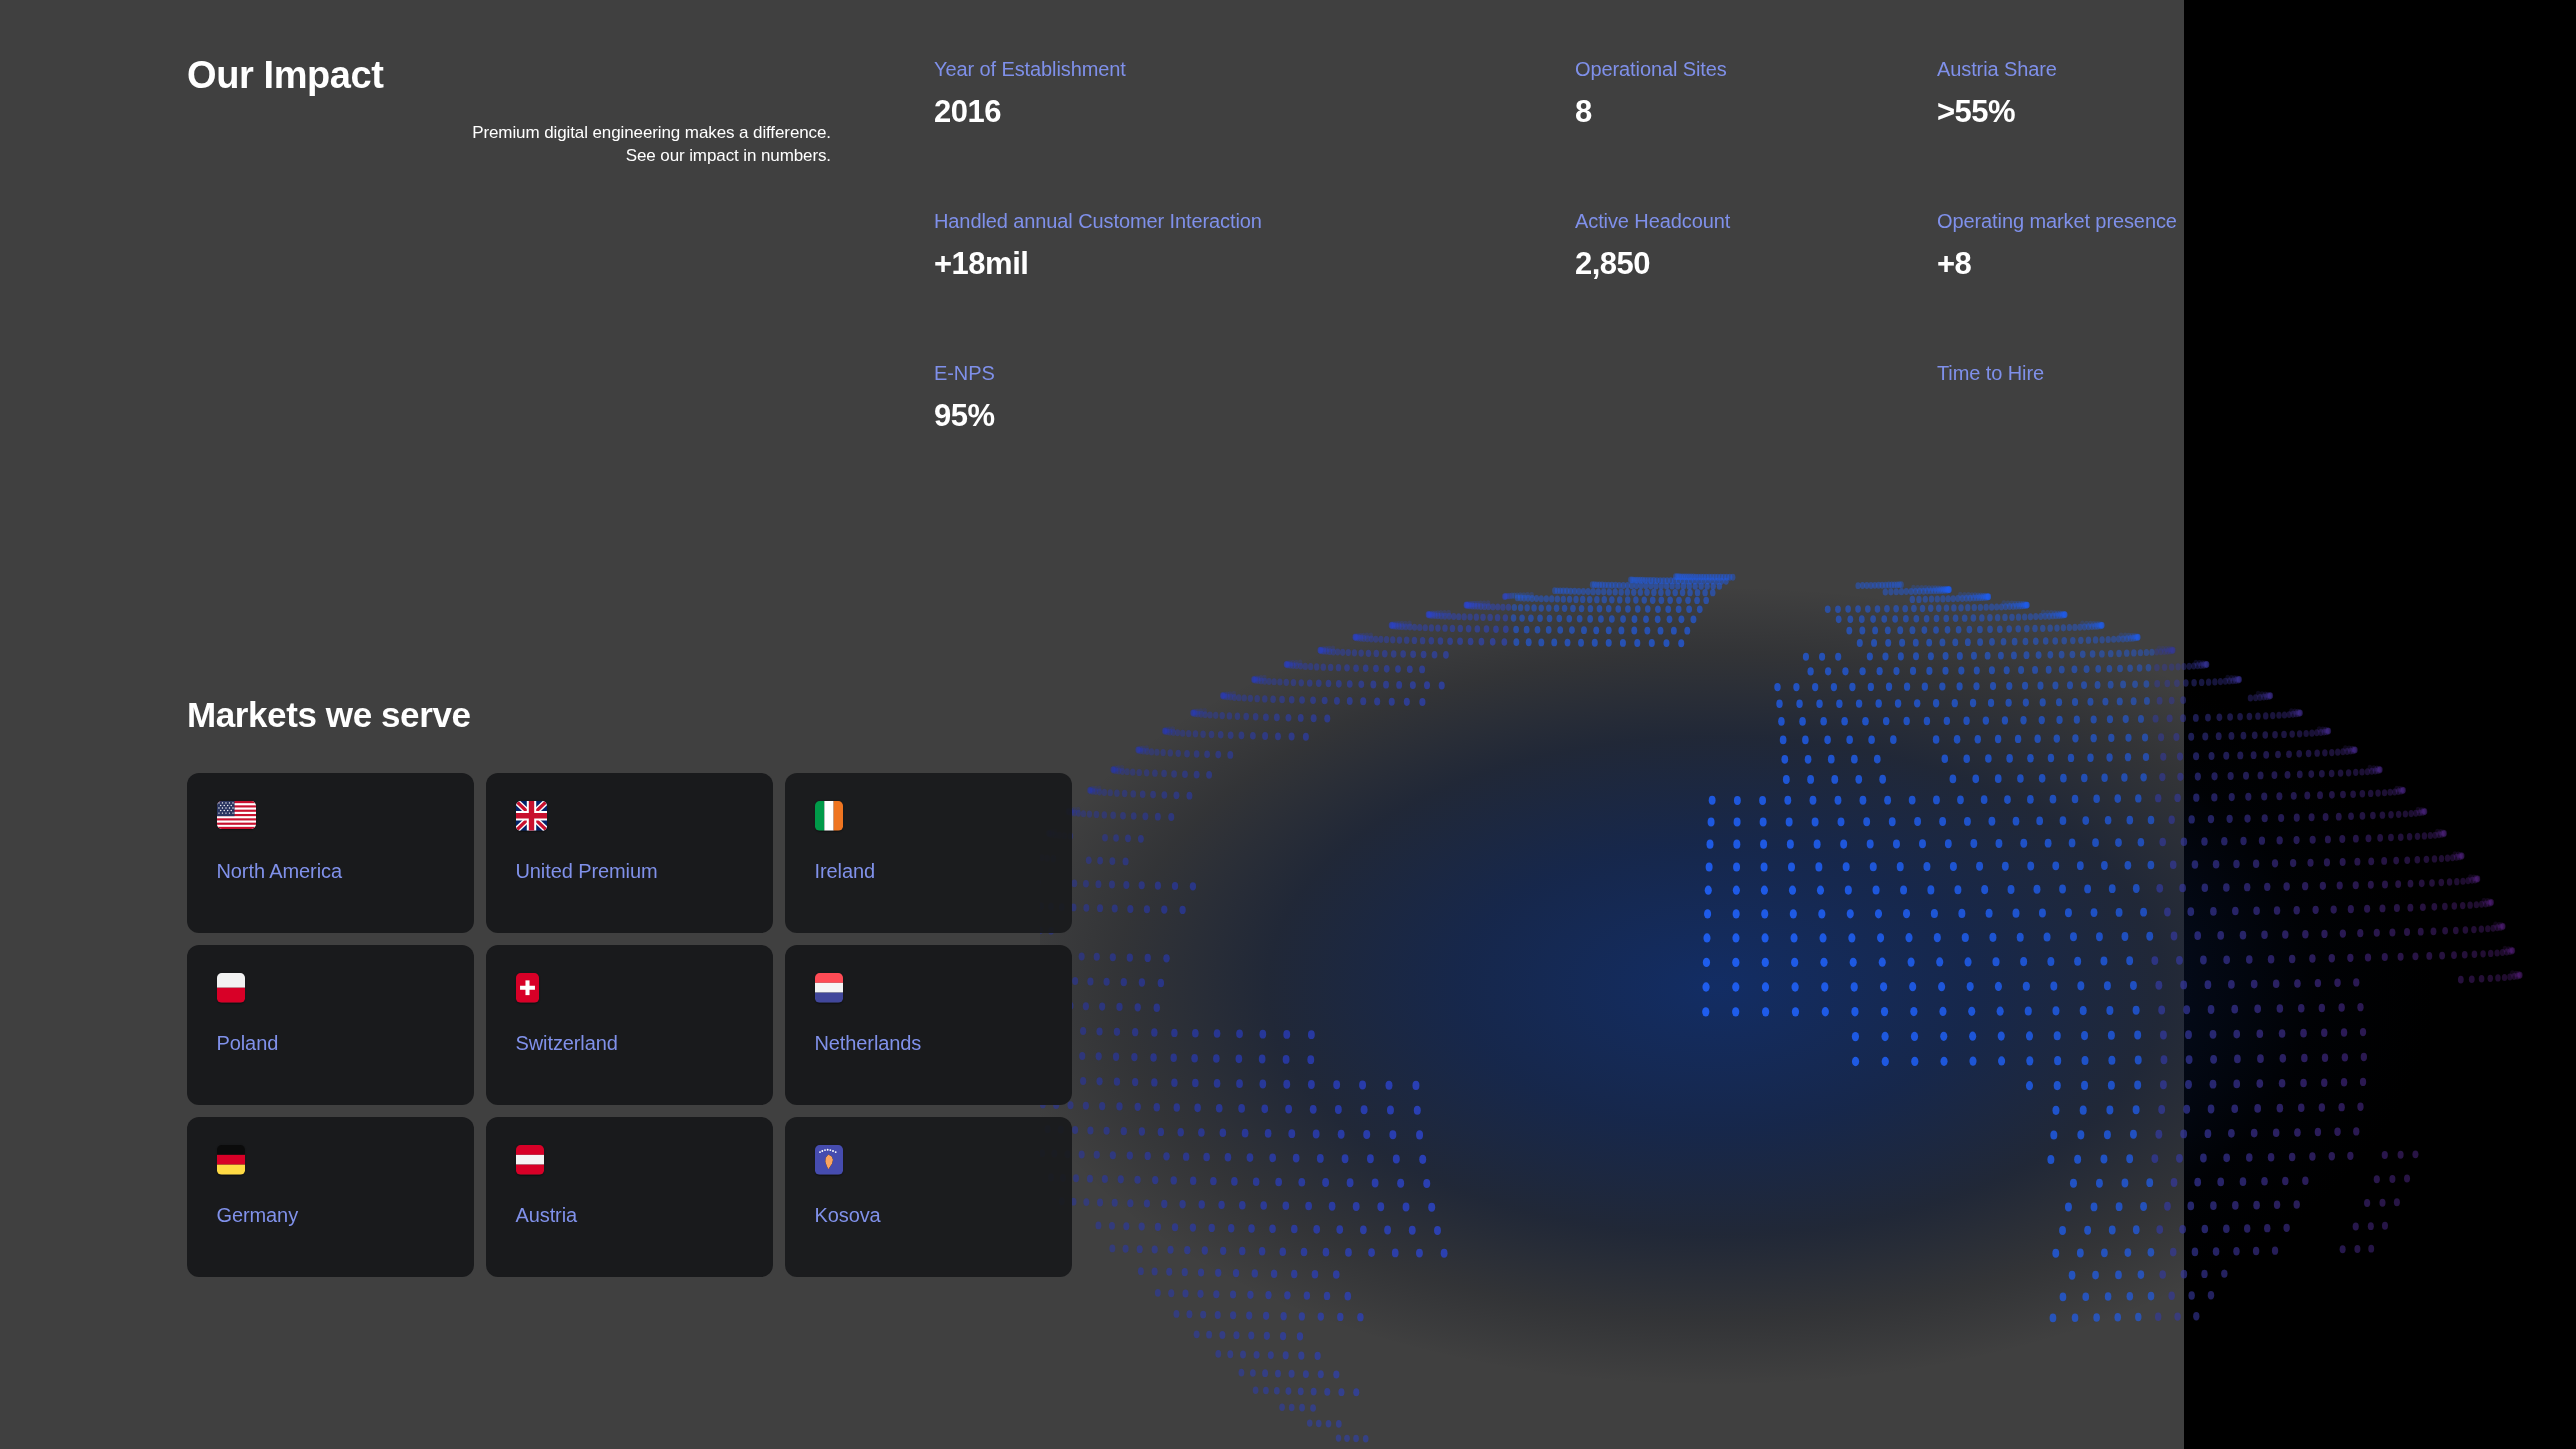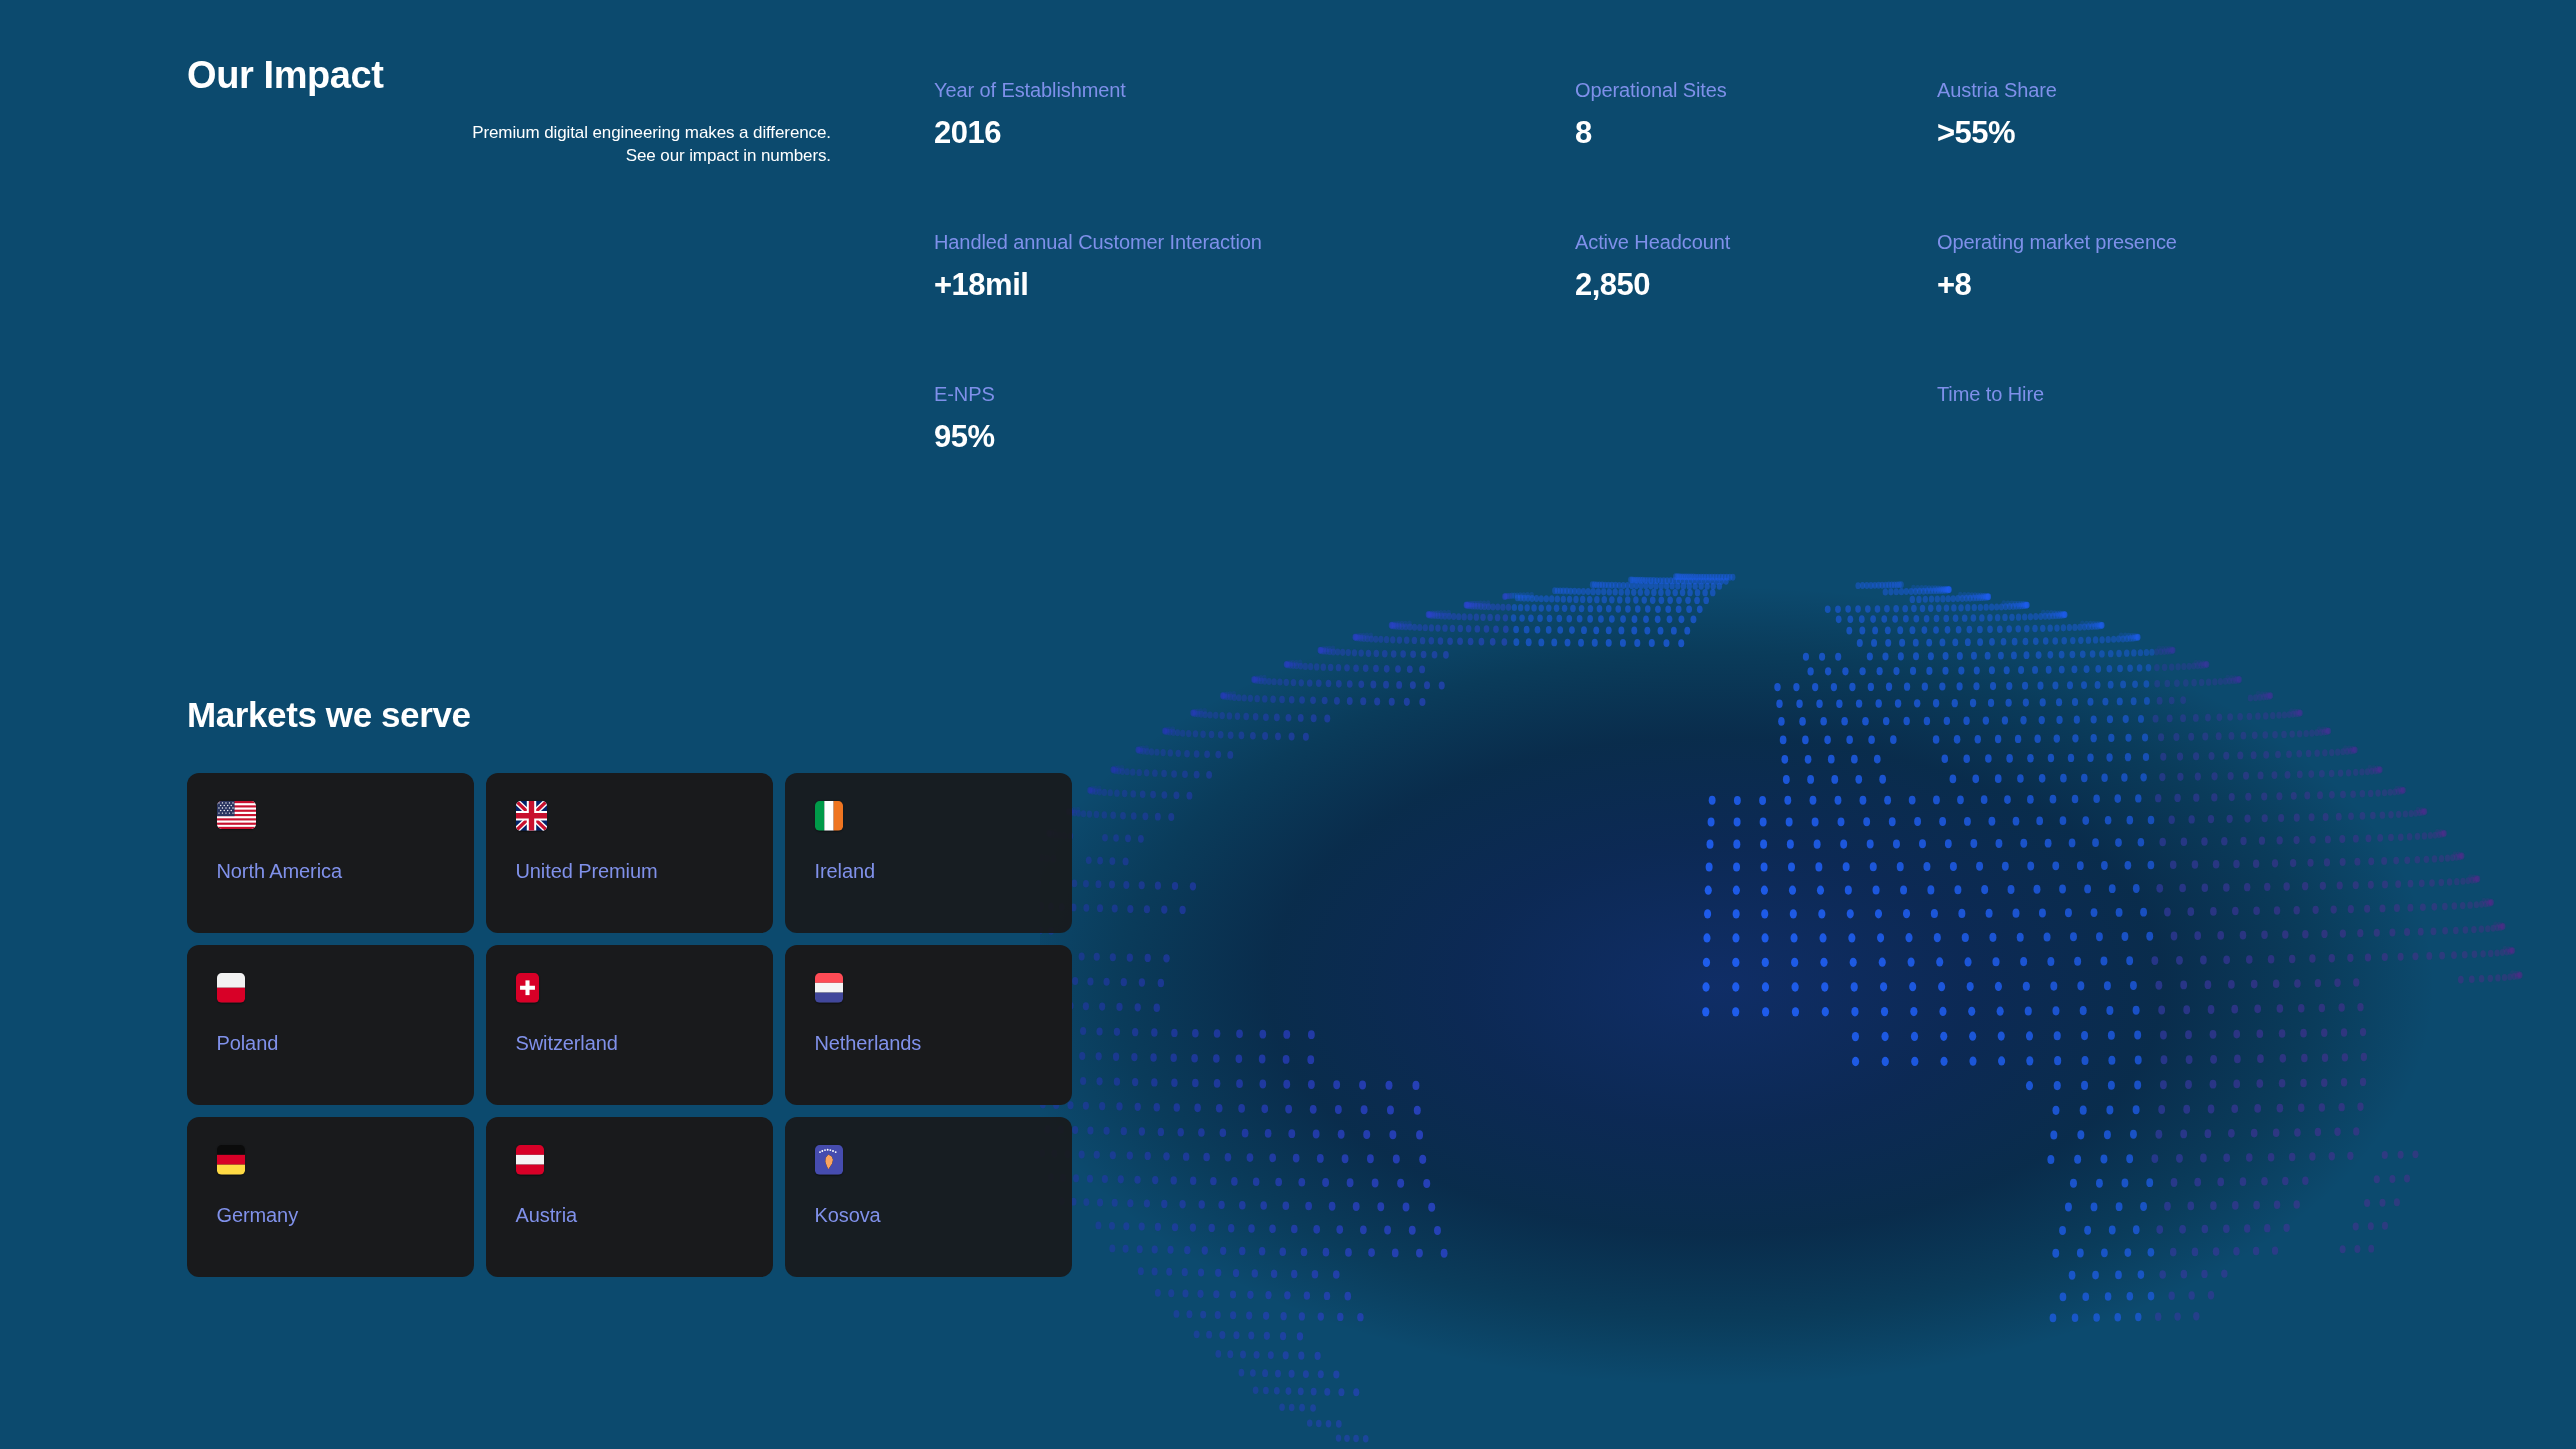--- a/index.html
+++ b/index.html
@@ -2,21 +2,21 @@
 <html style="font-size:10.7px"><head>
 <meta charset="utf-8">
 <style>
   * { margin:0; padding:0; box-sizing:border-box; }
   html, body {
     width:2576px; height:1449px;
     background:#000000;
     font-family:"Liberation Sans", sans-serif;
     overflow:hidden;
   }
-  #root { position:relative; width:2576px; height:1449px; background:#0c4a6e; }
+  #root { position:relative; width:2184px; height:1449px; background:#404040; }
 
   
   #map-wrap {
     position:absolute;
     left:1040px; top:523px;
     width:1536px; height:926px;
     overflow:hidden;
     pointer-events:none;
   }
   #map-glow {
@@ -43,21 +43,20 @@
     text-align:right;
   }
 
   
   #stats {
     position:absolute; left:934px; top:58px;
     width:1543px;
     display:grid;
     grid-template-columns:641px 362px 510px;
     grid-auto-rows:152px;
-    margin-top:21px;
   }
   .stat { }
   .stat-label {
     font-size:20px; color:#7f90ea; font-weight:400;
     letter-spacing:-0.1px; line-height:1.1; white-space:nowrap;
   }
   .stat-value {
     margin-top:14.8px;
     font-size:31px; font-weight:700; color:#ffffff;
     letter-spacing:-0.5px; line-height:1.1; white-space:nowrap;

